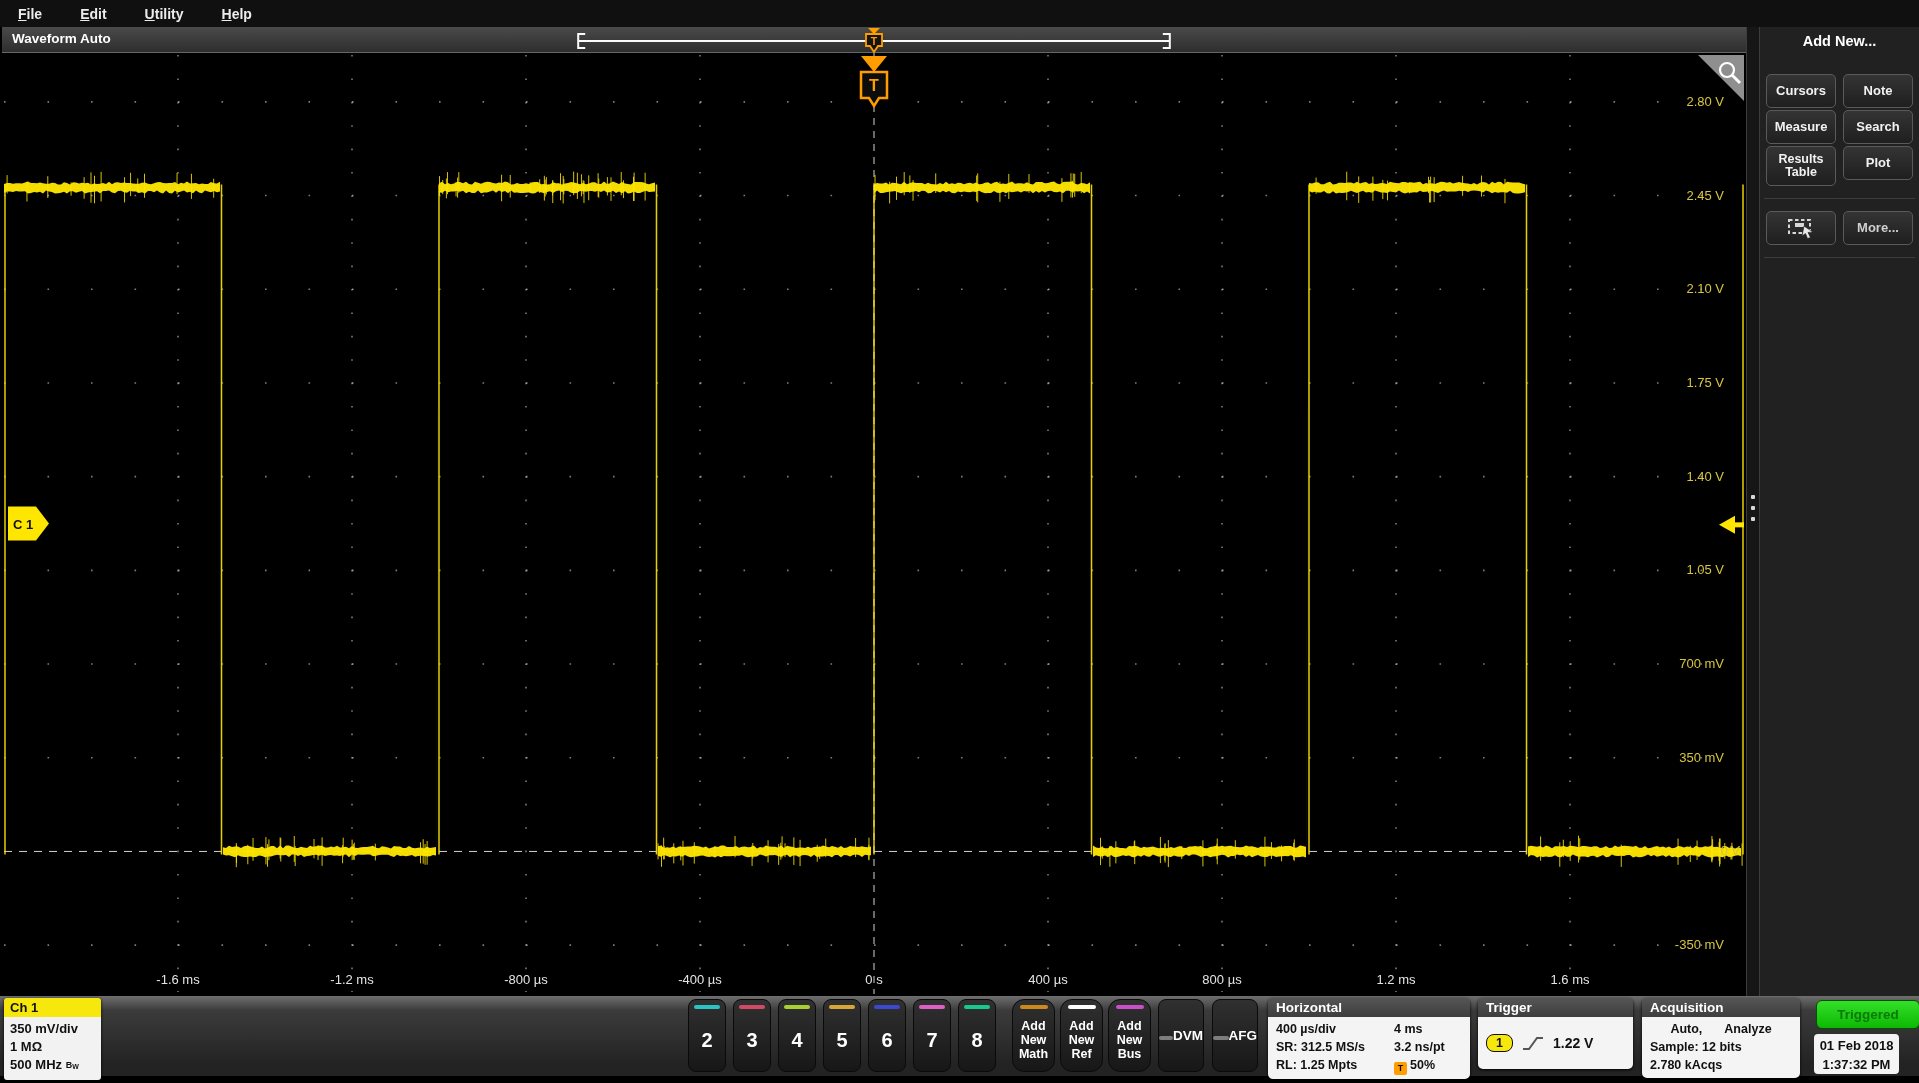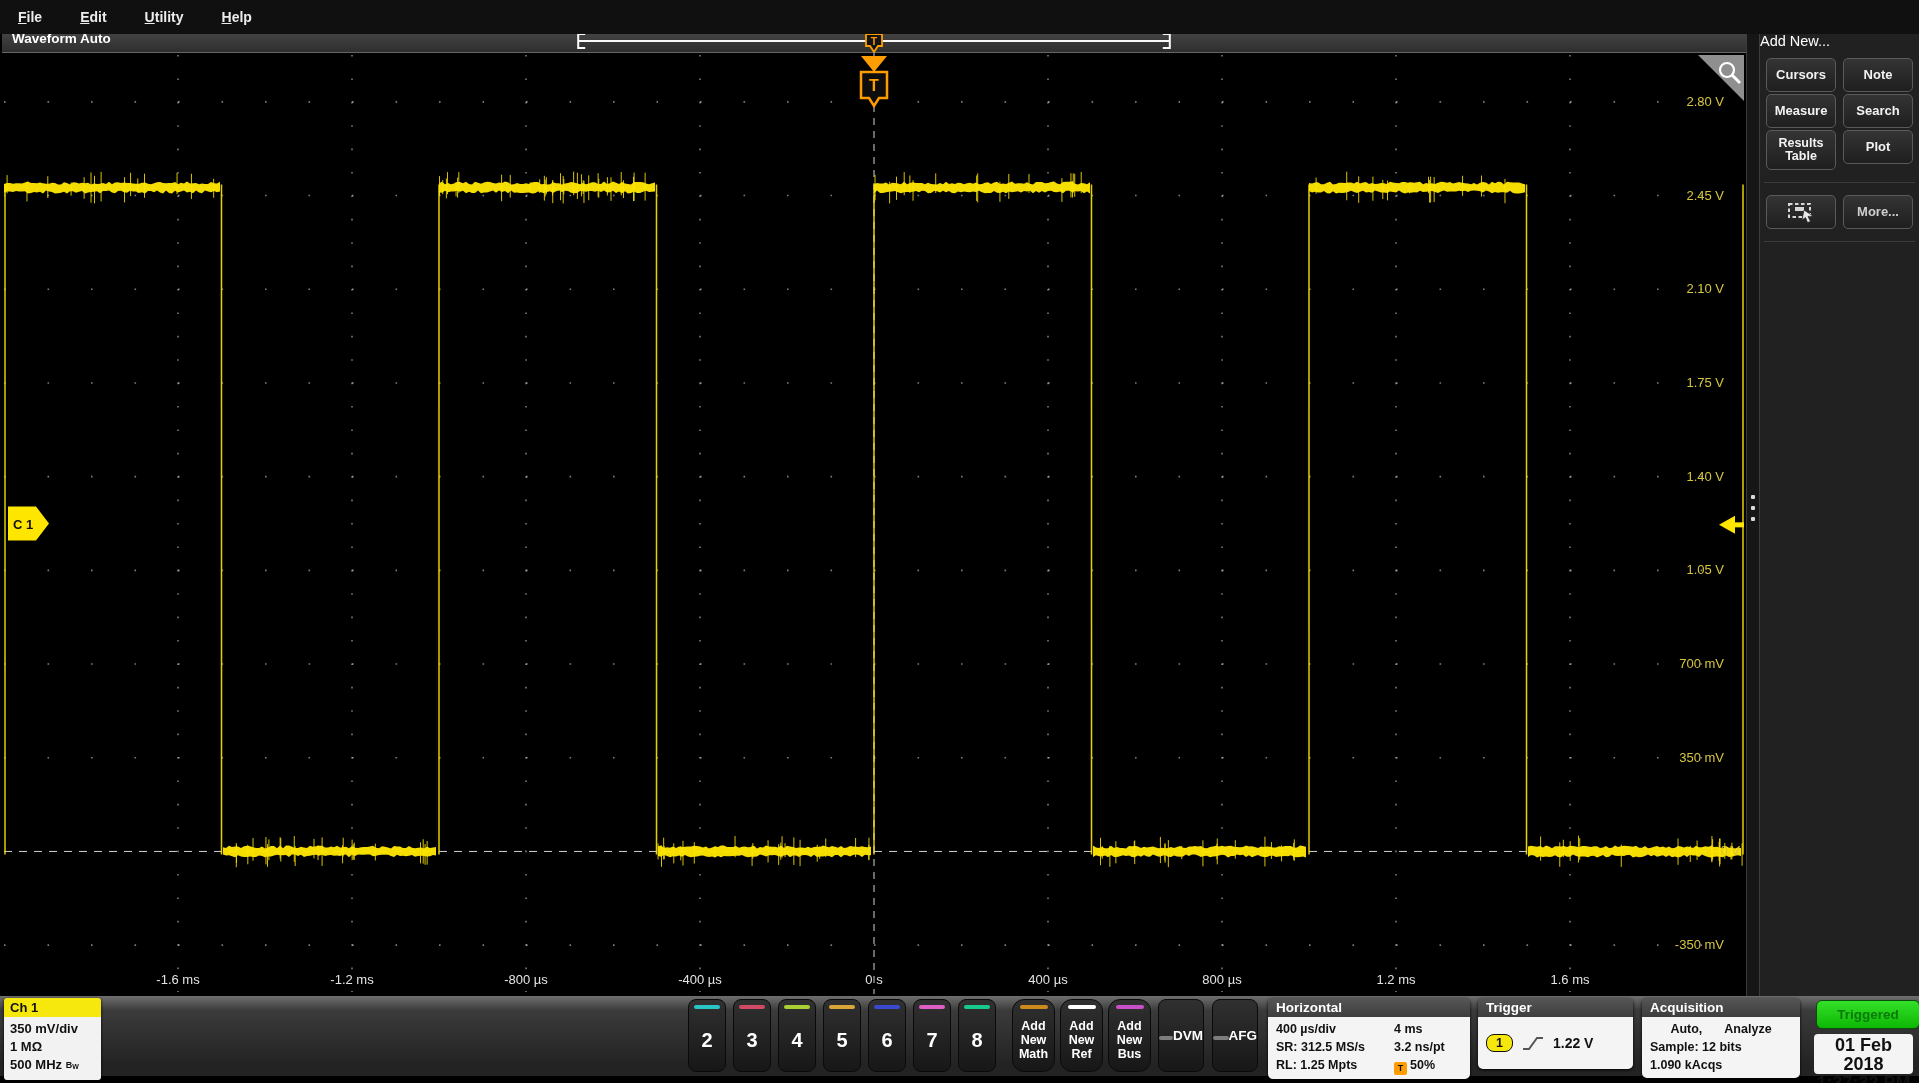--- a/index.html
+++ b/index.html
@@ -1,39 +1,39 @@
 <!DOCTYPE html>
 <html><head>
 <meta charset="utf-8">
 <style>
   * { margin:0; padding:0; box-sizing:border-box; }
   html,body { width:1919px; height:1083px; background:#000; font-family:"Liberation Sans",sans-serif; overflow:hidden; position:relative; }
 
   
-  .menubar { position:absolute; left:0; top:0; width:1919px; height:34px; background:#101010;
+  .menubar { position:absolute; left:0; top:0; width:1919px; height:27px; background:#101010;
              display:flex; align-items:center; gap:38px; padding-left:18px; z-index:5;}
   .menu-item { color:#ececec; font-size:14px; font-weight:600; cursor:default; }
   .menu-item .ul { text-decoration:underline; }
 
   
   .wfview { position:absolute; left:2px; top:27px; width:1744px; height:969px; background:#000; }
   .wfheader { position:relative; width:1744px; height:26px;
               background:linear-gradient(#4a4a4a,#2e2e2e); border-bottom:1px solid #666; }
   .wfheader .title { position:absolute; left:10px; top:4px; color:#fff; font-size:13.5px; font-weight:bold; }
   #minimap { position:absolute; left:0; top:0; }
   #plot { position:absolute; left:0; top:26px; background:#000; }
 
   
   .vdivider { position:absolute; left:1746px; top:27px; width:14px; height:969px; background:#161616; border-left:1px solid #3c3c3c; border-right:1px solid #3c3c3c;}
   .vdivider .dots { position:absolute; left:4px; top:468px; display:flex; flex-direction:column; gap:7px; }
   .vdivider .dots i { width:4px; height:4px; background:#d8d8d8; border-radius:1px; }
 
   
   .rpanel { position:absolute; left:1760px; top:27px; width:159px; height:969px; background:#212121; padding-top:6px;}
-  .rpanel .ptitle { text-align:left; color:#fff; font-weight:normal; font-size:14.5px; margin-bottom:9px; }
+  .rpanel .ptitle { text-align:center; color:#fff; font-weight:bold; font-size:14.5px; margin-bottom:25px; }
   .btn-grid { display:flex; flex-wrap:wrap; gap:2px 7px; justify-content:center; padding:0 3px; }
   .panel-btn { width:70px; height:34px; background:linear-gradient(#343434,#1f1f1f); border:1px solid #5a5a5a;
                border-radius:5px; color:#f2f2f2; font-size:13px; font-weight:bold; display:flex; align-items:center;
                justify-content:center; text-align:center; white-space:pre-line; line-height:13.5px; cursor:pointer;}
   .panel-btn.tall { height:40px; font-size:12.5px; }
   .p-hr { border:none; border-top:1px solid #3c3c3c; margin:12px 4px; }
   .icon-btn { width:70px; height:34px; }
   .more-btn { color:#cfcfcf; }
 
   
@@ -71,22 +71,22 @@
   .badge-trig { left:1478px; width:155px; }
   .badge-trig .bbody { display:flex; align-items:center; gap:9px; font-size:14px; height:52px; }
   .src-pill { background:#f6e70c; border:1.5px solid #111; border-radius:8px; color:#111; font-size:12.5px;
               font-weight:bold; padding:0 9px; line-height:16px; }
   .badge-acq { left:1642px; width:158px; }
   .badge-acq .bbody { font-size:12.5px; line-height:18px; }
   .acqrow { display:flex; gap:22px;justify-content:center; }
   .triggered { position:absolute; left:1816px; top:4px; width:104px; height:29px; border-radius:6px;
                background:linear-gradient(#35e02a,#0cb803); border:1px solid #0a4d0a; color:#0a7a0a;
                font-weight:bold; font-size:13.5px; display:flex; align-items:center; justify-content:center; }
-  .datetime { position:absolute; left:1814px; top:38px; width:99px; height:40px; background:#f4f4f4; border-radius:4px;
-              color:#111; font-weight:bold; font-size:18px; text-align:center; line-height:19px; padding-top:2px; }
+  .datetime { position:absolute; left:1814px; top:38px; width:85px; height:40px; background:#f4f4f4; border-radius:4px;
+              color:#111; font-weight:bold; font-size:13px; text-align:center; line-height:19px; padding-top:2px; }
 </style>
 </head>
 <body>
 
 <div class="menubar">
   <span class="menu-item"><span class="ul">F</span><span>ile</span></span>
   <span class="menu-item"><span class="ul">E</span><span>dit</span></span>
   <span class="menu-item"><span class="ul">U</span><span>tility</span></span>
   <span class="menu-item"><span class="ul">H</span><span>elp</span></span>
 </div>
@@ -465,21 +465,21 @@
   </div>
 
   <div class="badge badge-acq">
     <div class="bhead">Acquisition</div>
     <div class="bbody">
       <div class="acqrow">
           <span>Auto,</span>
           <span>Analyze</span>
         </div>
       <div>Sample: 12 bits</div>
-      <div>1.090 kAcqs</div>
+      <div>2.780 kAcqs</div>
     </div>
   </div>
 
   <div class="triggered">Triggered</div>
   <div class="datetime">
     <div>01 Feb 2018</div>
     <div>1:37:32 PM</div>
   </div>
 </div>
 

